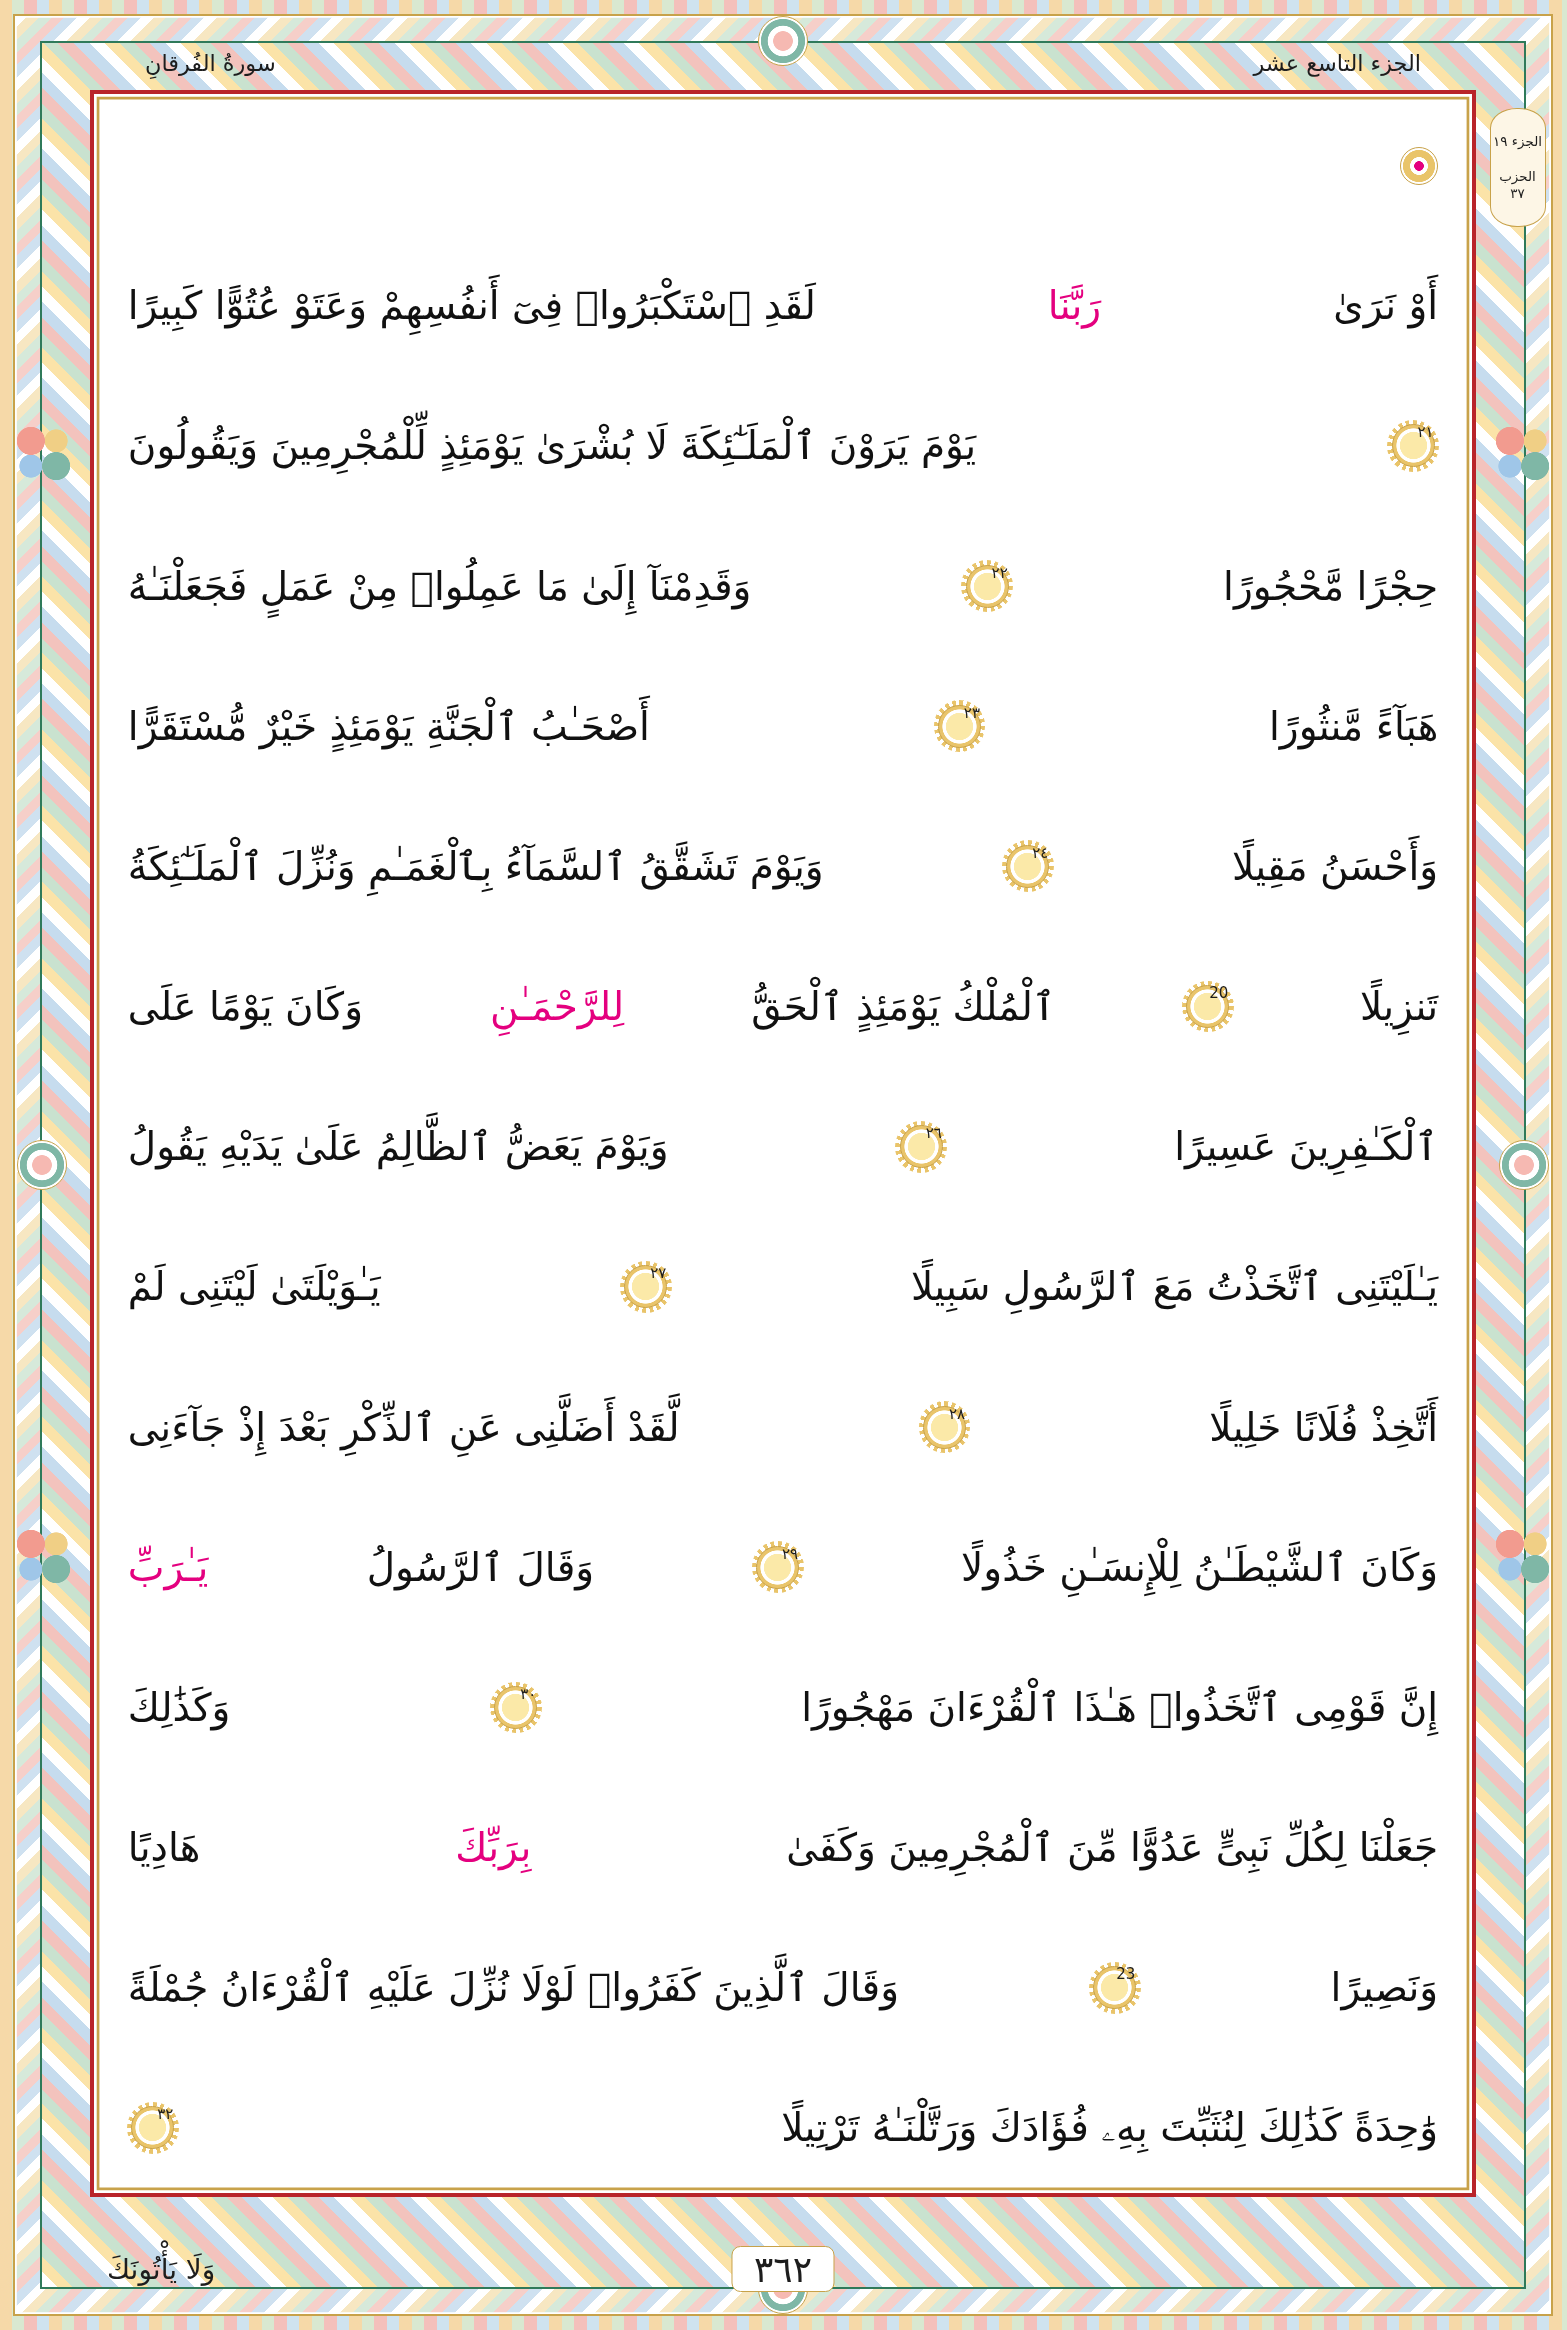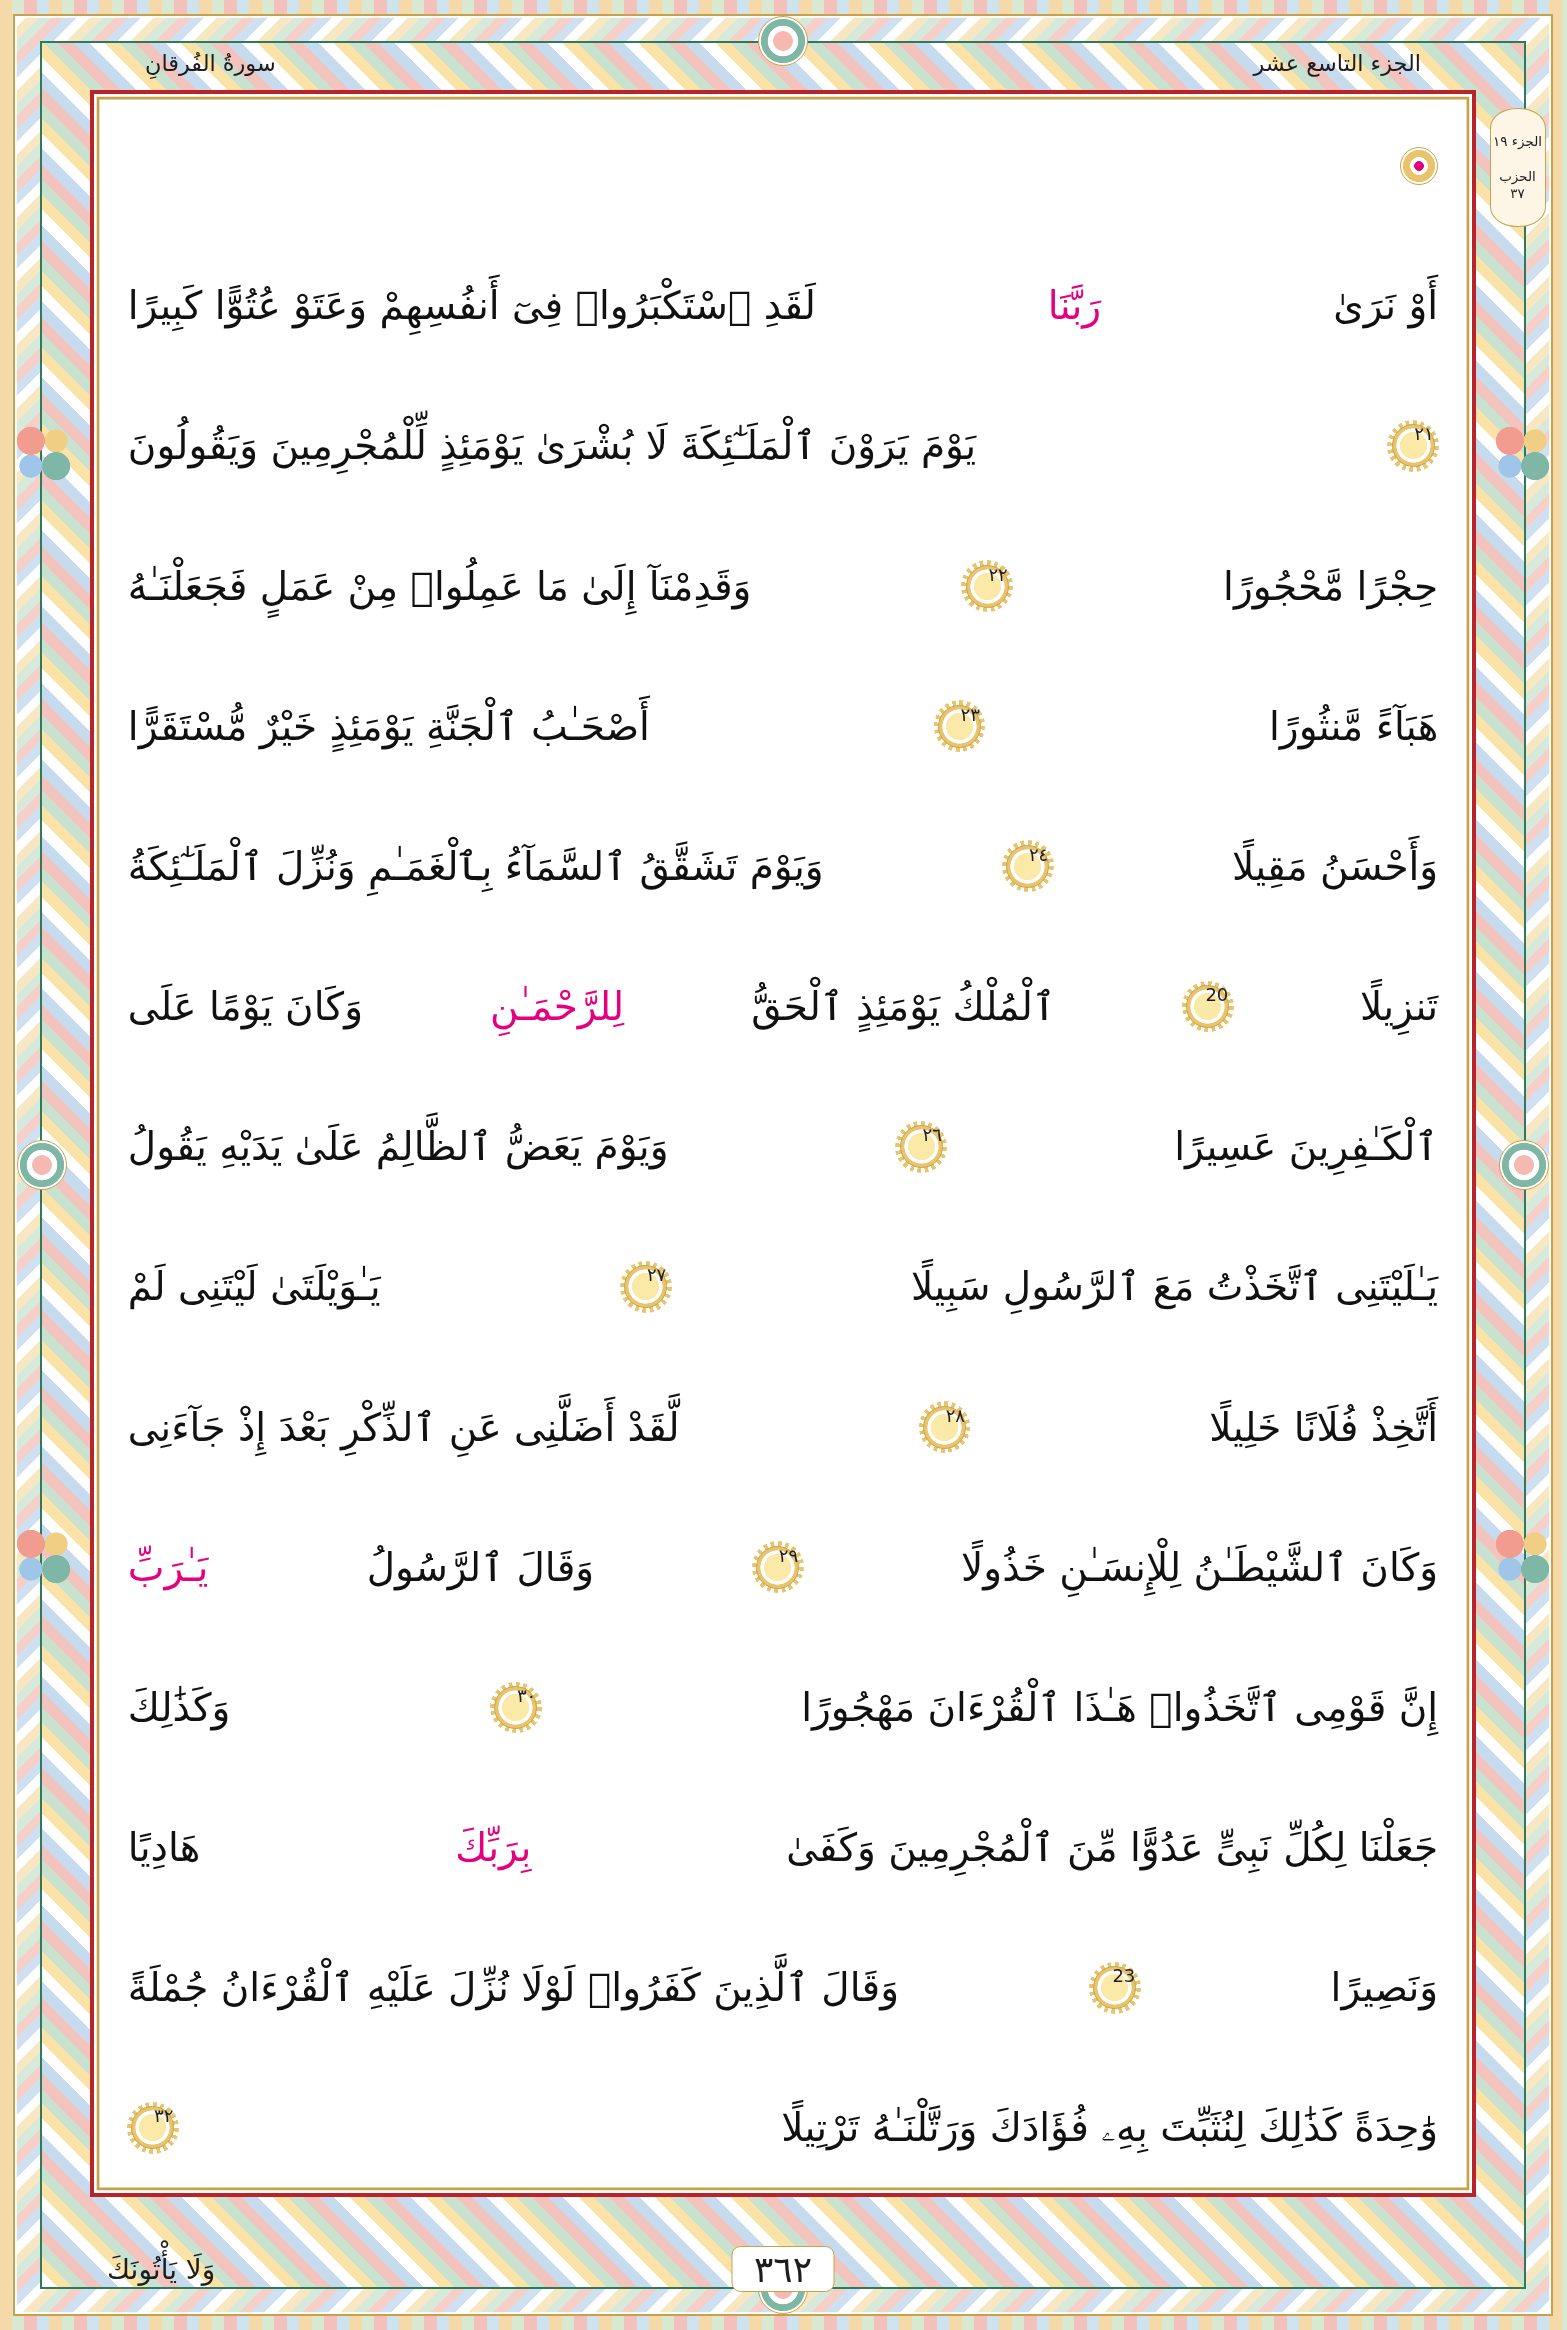--- a/index.html
+++ b/index.html
@@ -156,21 +156,21 @@
   .pink { color: #e4007f; }
 
   
   .ayah-marker {
     display: inline-flex;
     align-items: center;
     justify-content: center;
     width: 41px;
     height: 41px;
     margin: 0 3.6px;
-    font-size: 18px;
+    font-size: 15px;
     color: #1d1d1d;
     background:
       radial-gradient(circle at 50% 50%, #fbe9a8 0 46%, #ffffff 48% 58%, #e9c46a 60% 100%);
     border: 1.8px solid #c8a24a;
     border-radius: 50%;
     position: relative;
     flex: 0 0 auto;
     font-family: "DejaVu Sans", sans-serif;
   }
   .ayah-marker::before {

